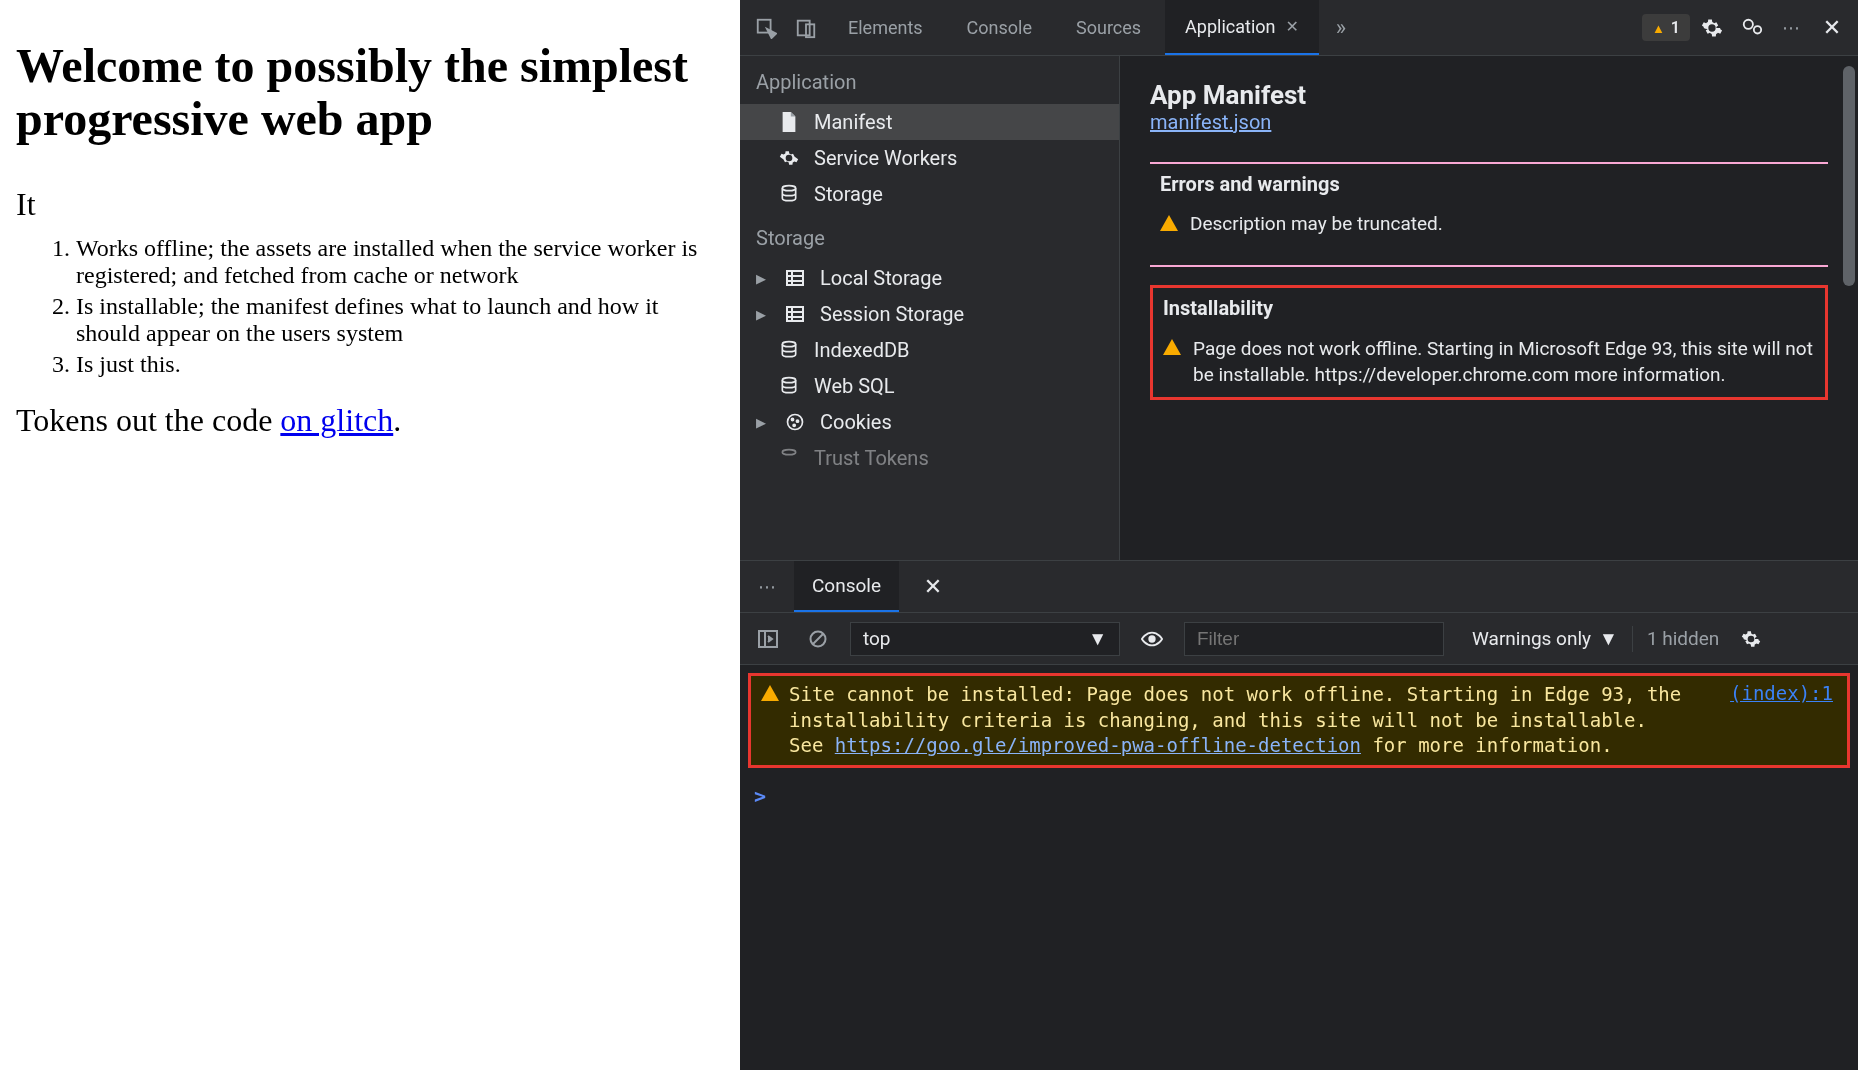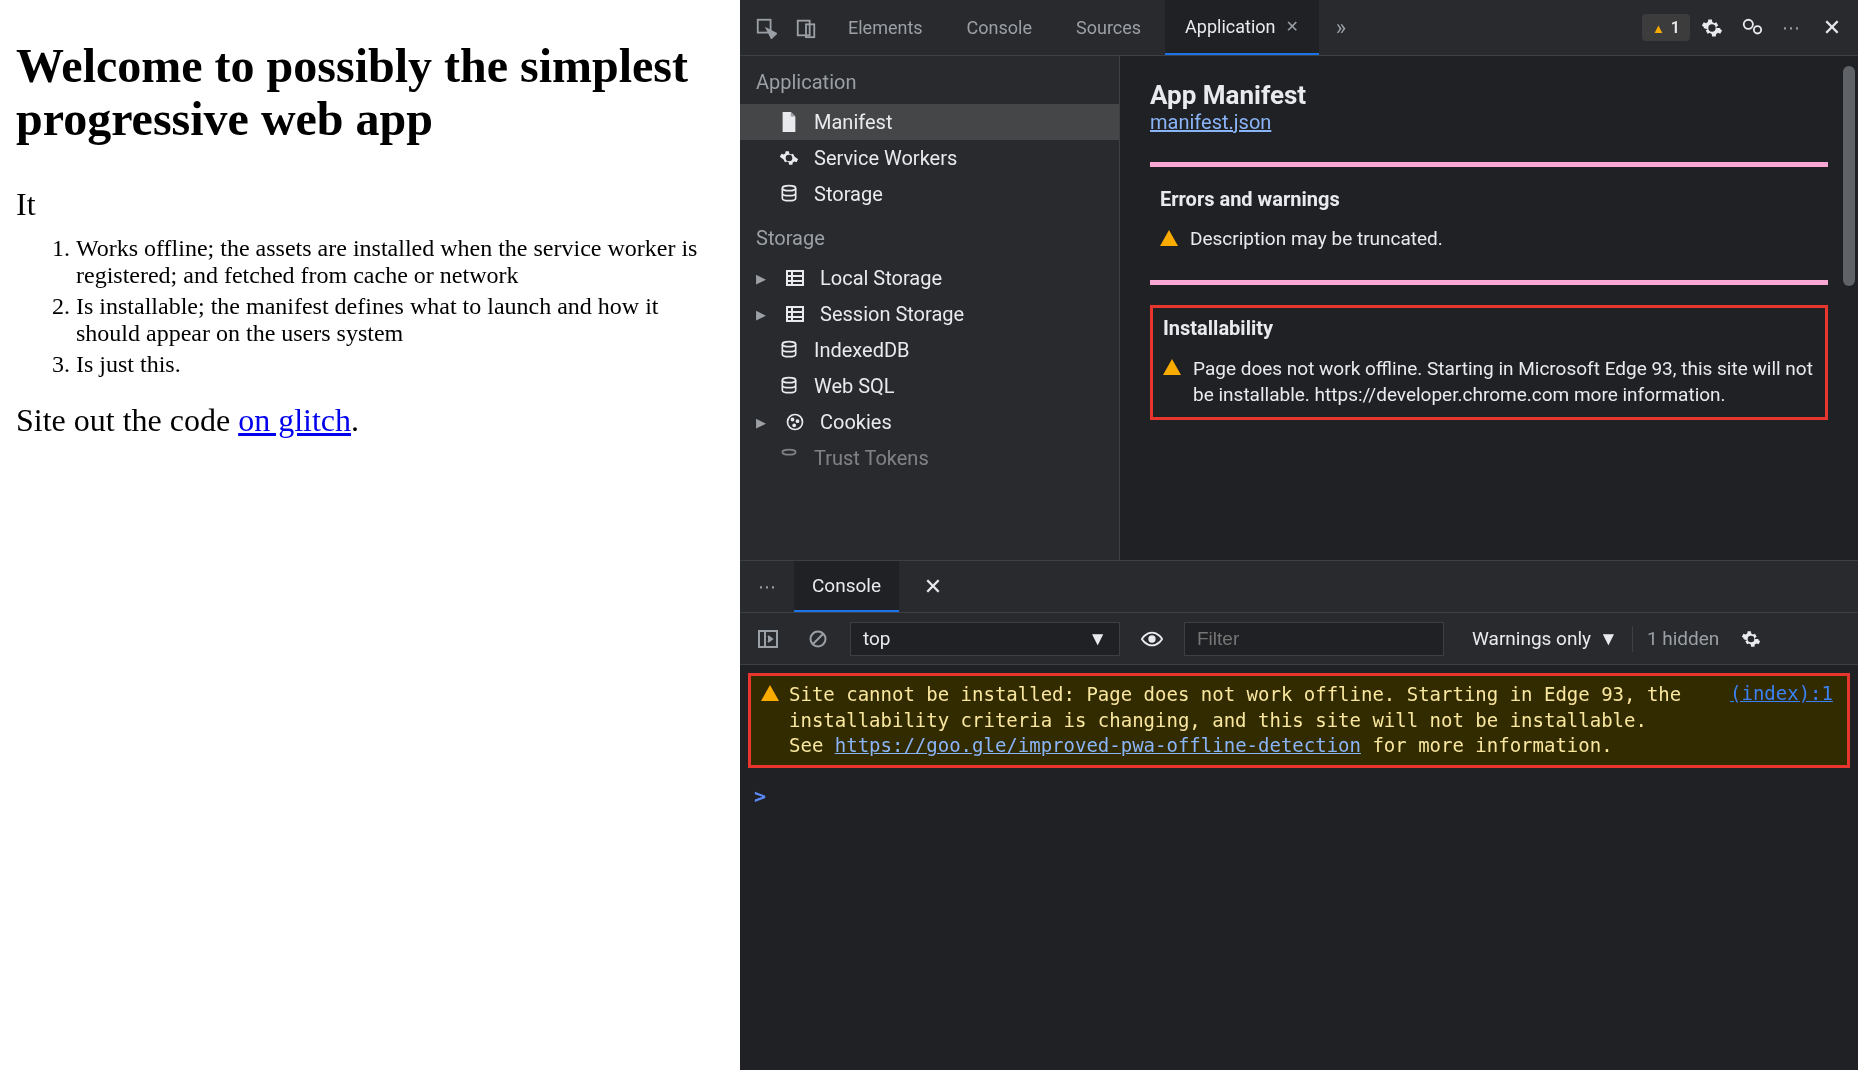--- a/index.html
+++ b/index.html
@@ -55,28 +55,28 @@
   padding: 6px 16px 6px 38px; font-size: 20px; color: #e8eaed; cursor: pointer;
 }
 .side-item.sel { background: #454648; }
 .side-item .tw { width: 14px; color: #9aa0a6; font-size: 13px; margin-left: -22px; }
 .side-item .ic { width: 22px; height: 22px; display: inline-flex; align-items: center; justify-content: center; }
 
 .detail { flex: 1; background: #202124; overflow: auto; position: relative; }
 .detail-inner { padding: 24px 30px 30px; }
 .detail h2 { font-size: 26px; font-weight: 700; }
 .detail a.manifest-link { color: #8ab4f8; text-decoration: underline; font-size: 20px; }
-.sect { border-top: 5px solid #f9a8d4; margin-top: 28px; padding-top: 20px; }
+.sect { border-top: 2px solid #f9a8d4; margin-top: 28px; padding-top: 8px; }
 .sect h3 { font-size: 20px; font-weight: 700; margin: 0 0 14px 10px; }
 .msg-row { display: flex; align-items: flex-start; gap: 12px; font-size: 19px; padding: 2px 0 2px 10px; }
 .warn-glyph {
   width: 0; height: 0; border-left: 9px solid transparent; border-right: 9px solid transparent;
   border-bottom: 16px solid #f9ab00; position: relative; top: 3px; flex-shrink: 0;
 }
-.redbox { border: 3px solid #e8362f; padding: 8px 10px; margin-top: 0; }
+.redbox { border: 3px solid #e8362f; padding: 8px 10px; margin-top: 10px; }
 .redbox .msg-row span { line-height: 1.35; }
 .scrollbar-stub { position: absolute; right: 0; top: 0; width: 20px; height: 100%; }
 .sb-thumb { position: absolute; right: 3px; top: 10px; width: 12px; height: 220px; background: #5f6368; border-radius: 6px; }
 
 
 .drawer { height: 510px; display: flex; flex-direction: column; background: #202124; border-top: 1px solid #3c4043; }
 .drawer-tabbar {
   display: flex; align-items: center; height: 52px; background: #292a2d; border-bottom: 1px solid #3c4043;
   padding: 0 10px; gap: 8px;
 }
@@ -116,21 +116,21 @@
 
 <div class="page-pane">
   <h1>Welcome to possibly the simplest progressive web app</h1>
   <p>It</p>
   <ol>
     <li>Works offline; the assets are installed when the service worker is registered; and fetched from cache or network</li>
     <li>Is installable; the manifest defines what to launch and how it should appear on the users system</li>
     <li>Is just this.</li>
   </ol>
   <p>
-    <span>Site out the code </span><a href="#">on glitch</a><span>.</span>
+    <span>Tokens out the code </span><a href="#">on glitch</a><span>.</span>
   </p>
 </div>
 
 <div class="devtools">
 
   <div class="dt-tabbar">
     <div class="icon-btn">
       <svg width="22" height="22" viewBox="0 0 24 24" fill="none" stroke="#9aa0a6" stroke-width="2">
           <rect x="3" y="3" width="14" height="14"></rect>
           <path d="M13 13 L23 18 L18 23 Z" fill="#9aa0a6"></path>

